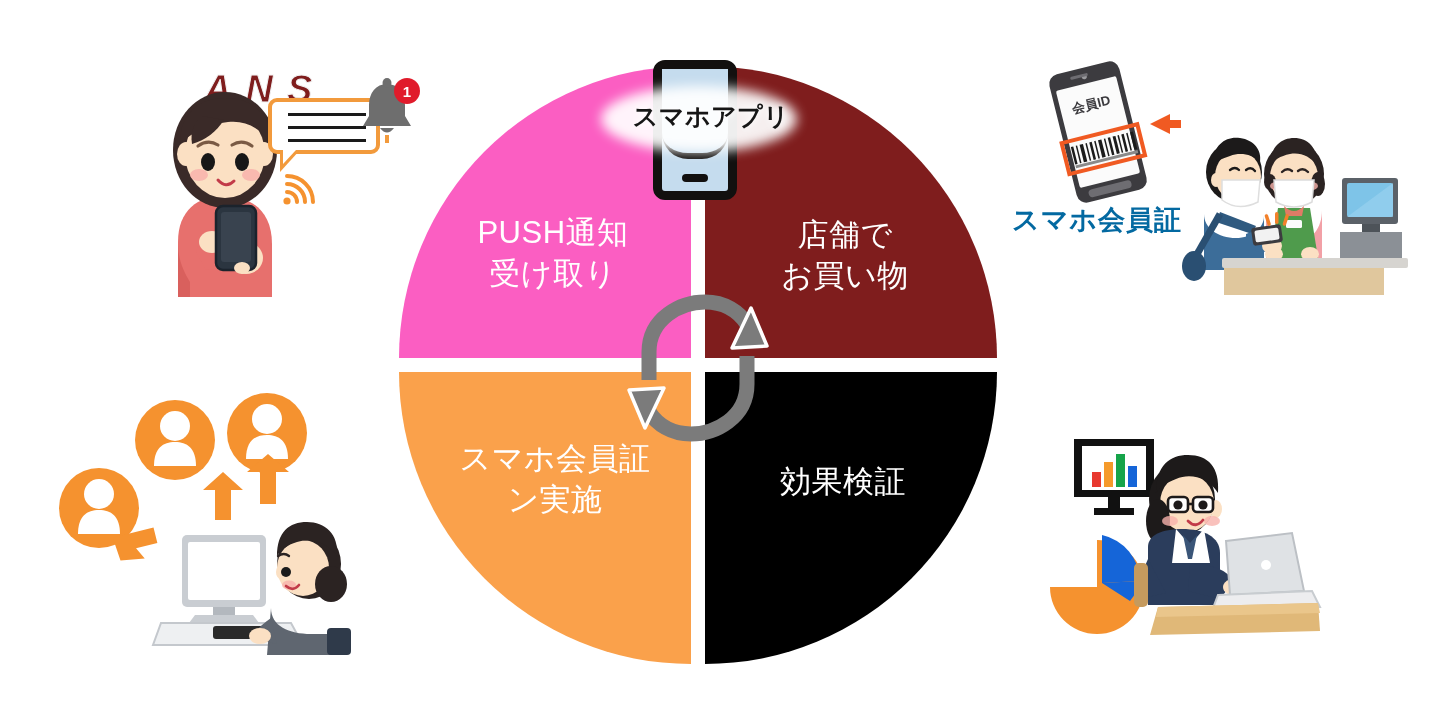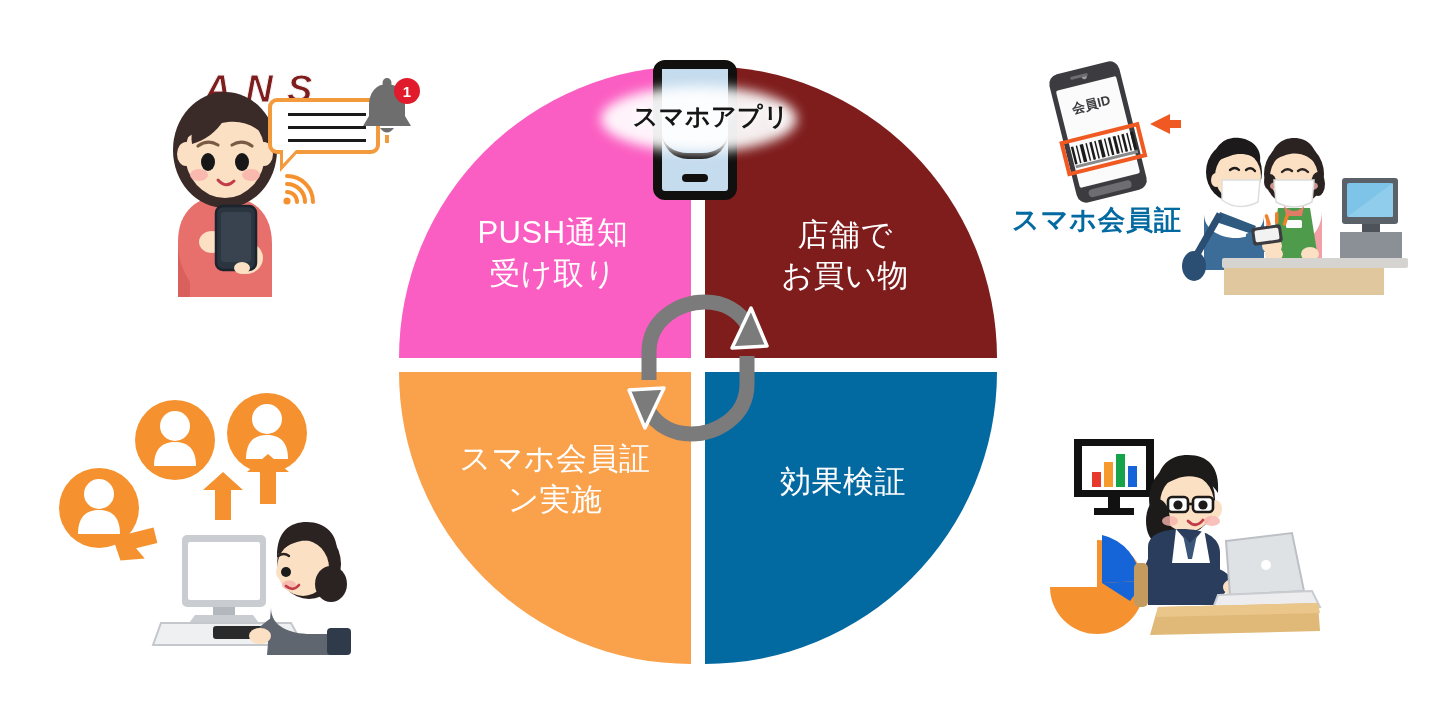--- a/index.html
+++ b/index.html
@@ -19,21 +19,21 @@
     display: flex; align-items: center; justify-content: center;
   }
   .quad .qlabel {
     color: #ffffff; font-size: 31px; line-height: 1.32; text-align: center;
     letter-spacing: 0.5px; white-space: pre-line; font-weight: 400;
     position: relative; z-index: 3; pointer-events: none;
   }
   .q-tl { left: 0;     top: 0;     border-radius: 292px 0 0 0; background: #fb5ec2; }
   .q-tr { left: 306px; top: 0;     border-radius: 0 292px 0 0; background: #7f1d1d; }
   .q-bl { left: 0;     top: 306px; border-radius: 0 0 0 292px; background: #faa14b; }
-  .q-br { left: 306px; top: 306px; border-radius: 0 0 292px 0; background: #0369a1; }
+  .q-br { left: 306px; top: 306px; border-radius: 0 0 292px 0; background: #000000; }
   .q-tl .qlabel { transform: translate(8px, 42px); }
   .q-tr .qlabel { transform: translate(-6px, 44px); }
   .q-bl .qlabel { transform: translate(10px, -38px); }
   .q-br .qlabel { transform: translate(-8px, -36px); }
 
   
   .cyc-arrow { position: absolute; z-index: 12; pointer-events: none; }
   #arrow-top { left: 240px; top: 228px; width: 130px; height: 92px; }
   #arrow-bottom { left: 228px; top: 284px; width: 130px; height: 92px; }
 

